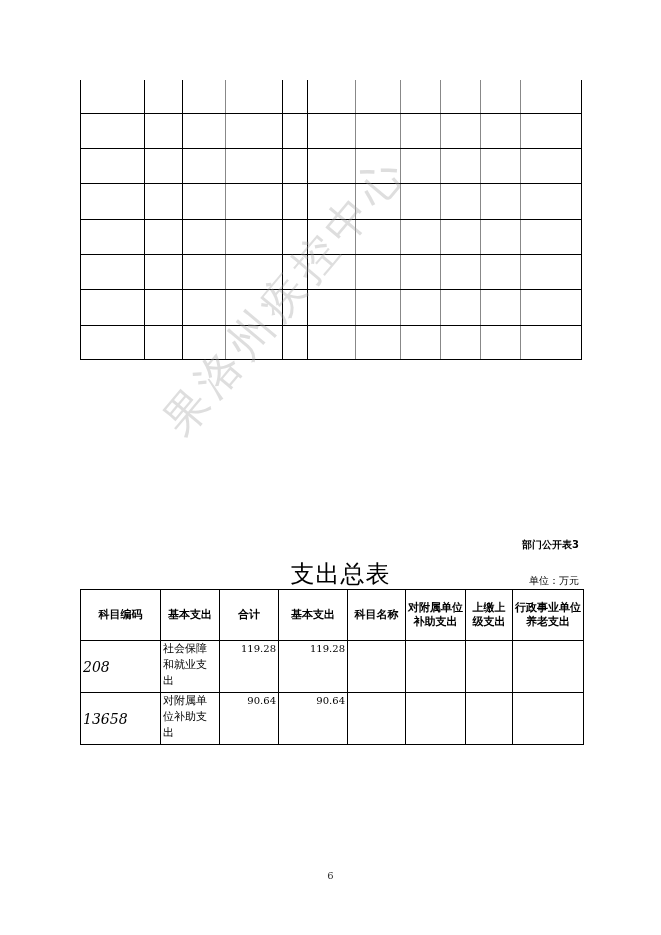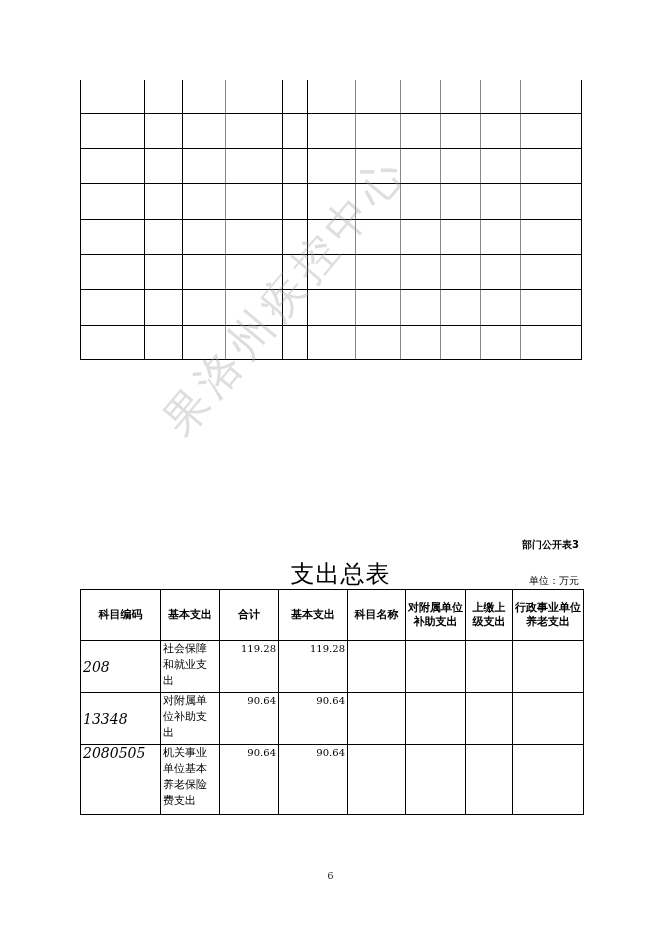--- a/index.html
+++ b/index.html
@@ -84,34 +84,24 @@
       <td class="code">208</td>
       <td class="name">社会保障和就业支出</td>
       <td class="num">119.28</td>
       <td class="num">119.28</td>
       <td></td>
       <td></td>
       <td></td>
       <td></td>
     </tr>
     <tr style="height:52px">
-      <td class="code">13348</td>
+      <td class="code">13658</td>
       <td class="name">对附属单位补助支出</td>
       <td class="num">90.64</td>
       <td class="num" style="padding-left:22px">90.64</td>
-      <td></td>
-      <td></td>
-      <td></td>
-      <td></td>
-    </tr>
-    <tr style="height:70px">
-      <td class="code top">2080505</td>
-      <td class="name">机关事业单位基本养老保险费支出</td>
-      <td class="num">90.64</td>
-      <td class="num">90.64</td>
       <td></td>
       <td></td>
       <td></td>
       <td></td>
     </tr>
   </tbody>
 </table>
 
 <div class="abs pagenum">6</div>
 

